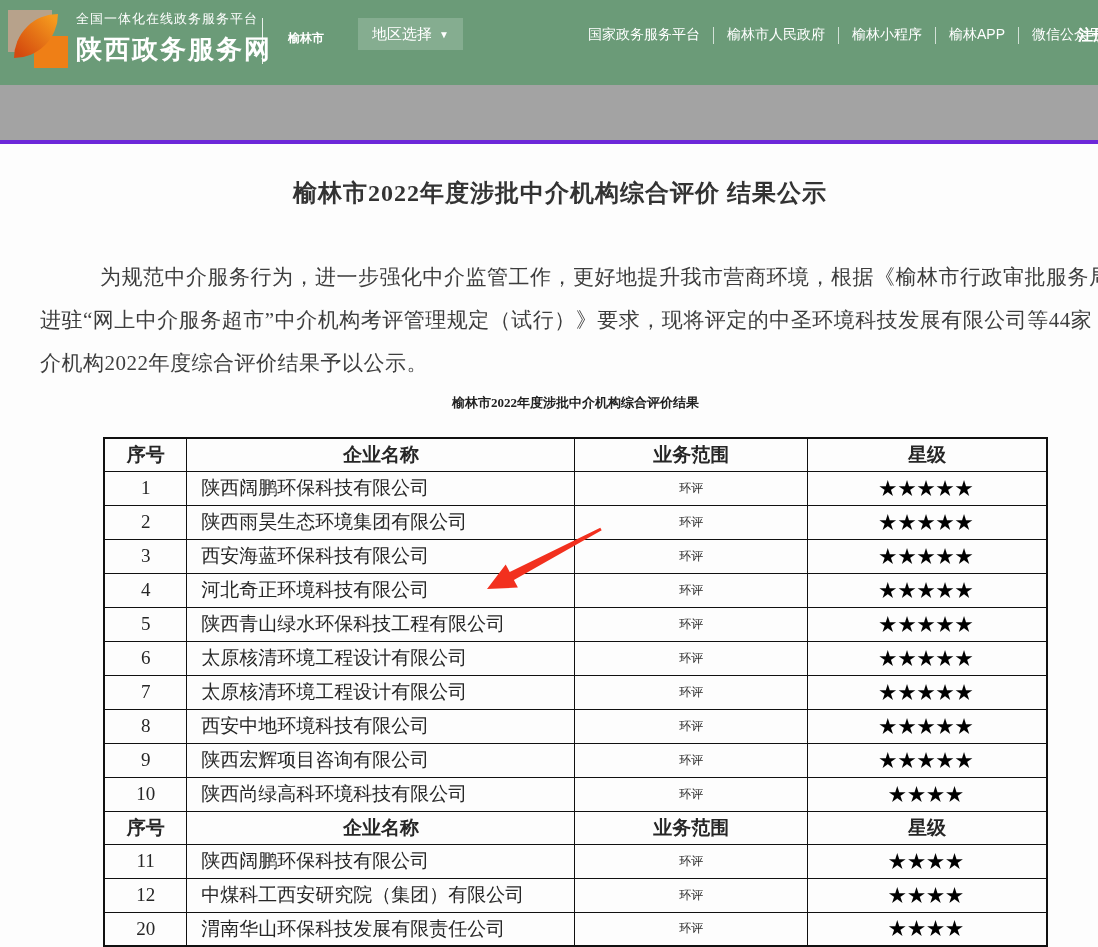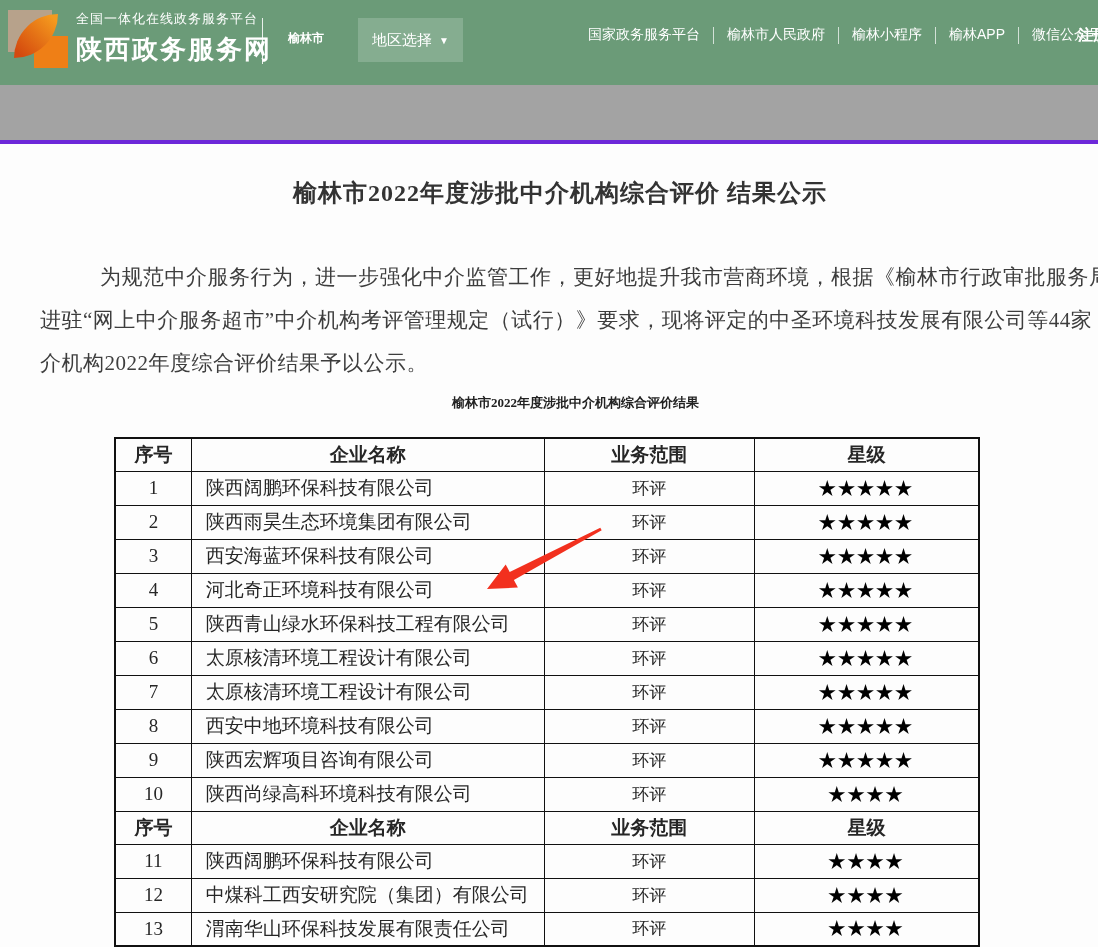--- a/index.html
+++ b/index.html
@@ -14,21 +14,21 @@
   .logo .sq-tan { position:absolute; left:0; top:2px; width:44px; height:42px; background:#b7a28b; }
   .logo .sq-orange { position:absolute; left:26px; top:28px; width:34px; height:32px; background:#ef7f16; }
   .logo .leaf { position:absolute; left:6px; top:6px; width:44px; height:44px;
     background:linear-gradient(225deg,#f59a1e 10%,#d4490e 90%);
     border-radius:100% 0 100% 0; }
   .brand-text { position:absolute; left:76px; top:10px; }
   .brand-small { font-size:13px; letter-spacing:1px; color:#fff; }
   .brand-name { font-size:26px; font-weight:bold; letter-spacing:2px; margin-top:4px; color:#fff; }
   .brand-divider { position:absolute; left:262px; top:18px; width:1px; height:46px; background:rgba(255,255,255,.85); }
   .city-name { position:absolute; left:288px; top:30px; font-size:12px; font-weight:bold; color:#fff; }
-  .region-btn { position:absolute; left:358px; top:18px; height:44px; padding:0 14px;
+  .region-btn { position:absolute; left:358px; top:18px; height:32px; padding:0 14px;
     background:rgba(255,255,255,.18); color:#fff; font-size:15px; border:none;
     display:flex; align-items:center; gap:7px; cursor:pointer; }
   .caret { font-size:10px; }
   .top-links { position:absolute; left:575px; top:26px; display:flex; align-items:center; font-size:14px; }
   .top-links .tlink { color:#fff; cursor:pointer; white-space:nowrap; padding:0 13px; }
   .top-links .tsep { width:1px; height:17px; background:rgba(255,255,255,.7); }
   .register { position:absolute; left:1078px; top:26px; font-size:15px; font-weight:bold;
     color:#fff; white-space:nowrap; cursor:pointer; }
 
   
@@ -47,32 +47,32 @@
     font-family:"Liberation Serif","DejaVu Serif",serif; color:#3d3d3d; }
   .doc-title { position:absolute; left:0; top:33px; width:1120px; text-align:center;
     font-size:24px; font-weight:bold; letter-spacing:1px; color:#333; }
   .paragraph { position:absolute; left:40px; top:112px; width:1160px; }
   .p-line { white-space:nowrap; font-size:21px; letter-spacing:.5px; line-height:43px; color:#3d3d3d; }
   .p-line.indent { text-indent:60px; }
   .table-caption { position:absolute; left:103px; top:250px; width:945px; text-align:center;
     font-size:13px; font-weight:bold; color:#222; }
 
   
-  .eval-table { position:absolute; left:114px; top:293px; width:866px;
+  .eval-table { position:absolute; left:103px; top:293px; width:945px;
     border-collapse:collapse; border:2px solid #111;
     font-family:"Liberation Serif","DejaVu Serif",serif; }
   .eval-table th, .eval-table td { border:1px solid #111; height:34px; padding:0; color:#262626; }
   .eval-table th { font-size:19px; font-weight:bold; text-align:center; height:33px; }
   .col-seq  { width:83px; }
   .col-name { width:389px; }
   .col-scope{ width:233px; }
   .col-star { width:240px; }
   td.seq   { text-align:center; font-size:19px; }
   td.name  { text-align:left; padding-left:14px; font-size:19px; }
-  td.scope { text-align:center; font-size:17px;margin-top:18px; }
+  td.scope { text-align:center; font-size:12px;margin-top:18px; }
   td.stars { text-align:center; font-size:19px; font-weight:bold; letter-spacing:2px; color:#000; }
 
   
   .arrow-svg { position:absolute; left:450px; top:510px; width:170px; height:95px; pointer-events:none; }
 </style>
 </head>
 <body>
 
 <div id="page">
 
@@ -204,21 +204,21 @@
         <td class="scope">环评</td>
         <td class="stars">★★★★</td>
       </tr>
       <tr>
         <td class="seq">12</td>
         <td class="name">中煤科工西安研究院（集团）有限公司</td>
         <td class="scope">环评</td>
         <td class="stars">★★★★</td>
       </tr>
       <tr>
-        <td class="seq">13</td>
+        <td class="seq">20</td>
         <td class="name">渭南华山环保科技发展有限责任公司</td>
         <td class="scope">环评</td>
         <td class="stars">★★★★</td>
       </tr>
     </tbody>
       </table>
   </div>
 
   <svg class="arrow-svg" viewBox="0 0 170 95">
     <polygon points="150.3,17.7 59.7,62 55.7,54.5 37,79 67.9,77.5 63.9,70 151.7,20.3" fill="#f2301e"></polygon>

